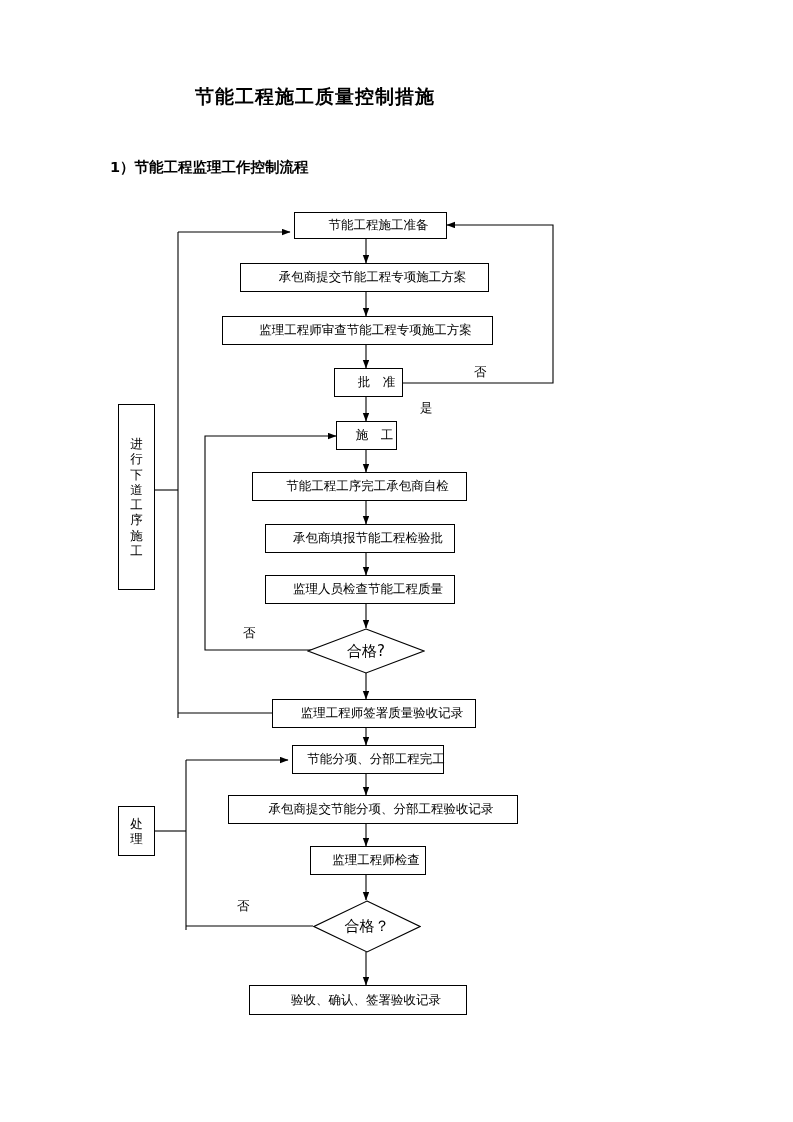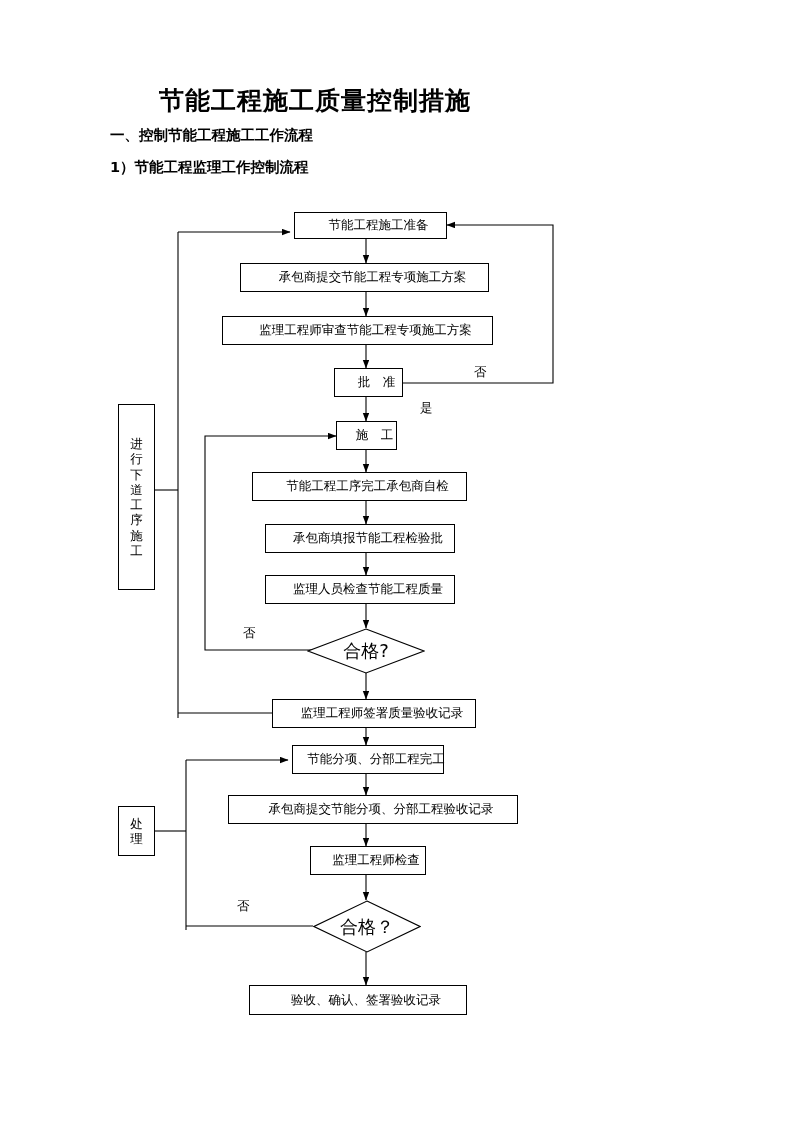--- a/index.html
+++ b/index.html
@@ -19,21 +19,21 @@
     position: relative;
     width: 793px;
     height: 1122px;
   }
   .title {
     position: absolute;
     top: 84px;
     left: 0;
     width: 630px;
     text-align: center;
-    font-size: 25px;
+    font-size: 19px;
     font-weight: bold;
     letter-spacing: 1px;
   }
   .head-line {
     position: absolute;
     font-size: 14.5px;
     font-weight: bold;
     left: 110px;
   }
   .head-1 { top: 126px; }
@@ -85,31 +85,30 @@
     position: absolute;
   }
   .diamond-wrap svg { display:block; }
   .diamond-text {
     position: absolute;
     left: 0; top: 0;
     width: 100%; height: 100%;
     display: flex;
     align-items: center;
     justify-content: center;
-    font-size: 18px;
+    font-size: 15px;
     white-space: nowrap;
   }
 </style>
 </head>
 <body>
 
 <div class="page">
 
   <div class="title">节能工程施工质量控制措施</div>
-  <div class="head-line head-1">一、控制节能工程施工工作流程</div>
   <div class="head-line head-2">1）节能工程监理工作控制流程</div>
 
   <svg class="lines" viewBox="0 0 793 1122">
     <defs>
       <marker id="arrow" markerWidth="9" markerHeight="9" refX="7.5" refY="3" orient="auto" markerUnits="strokeWidth">
         <path d="M0,0 L8,3 L0,6 z" fill="#000"></path>
       </marker>
     </defs>
     <g stroke="#000" stroke-width="1.1" fill="none">
 

